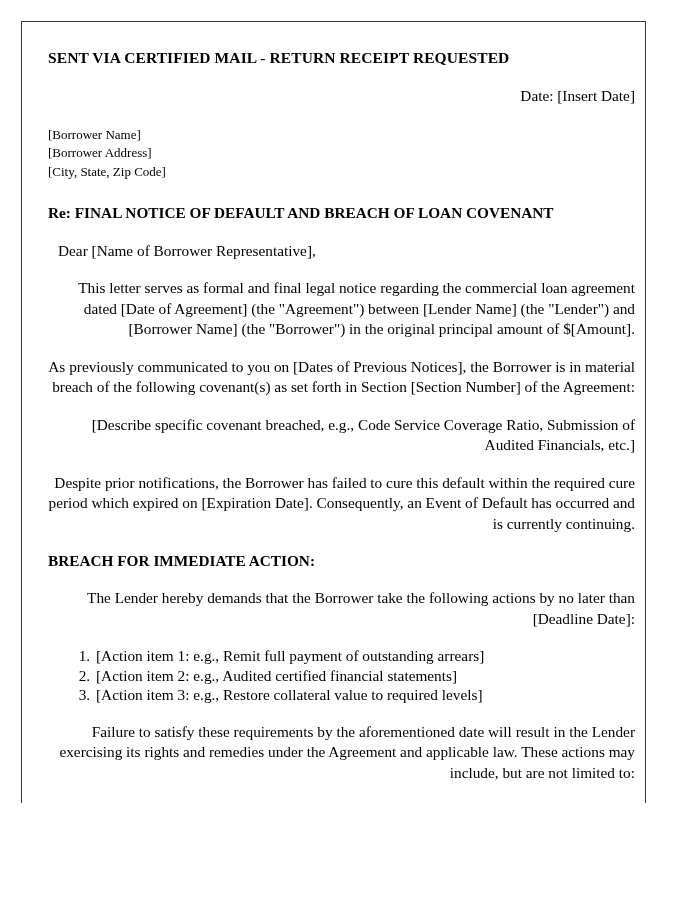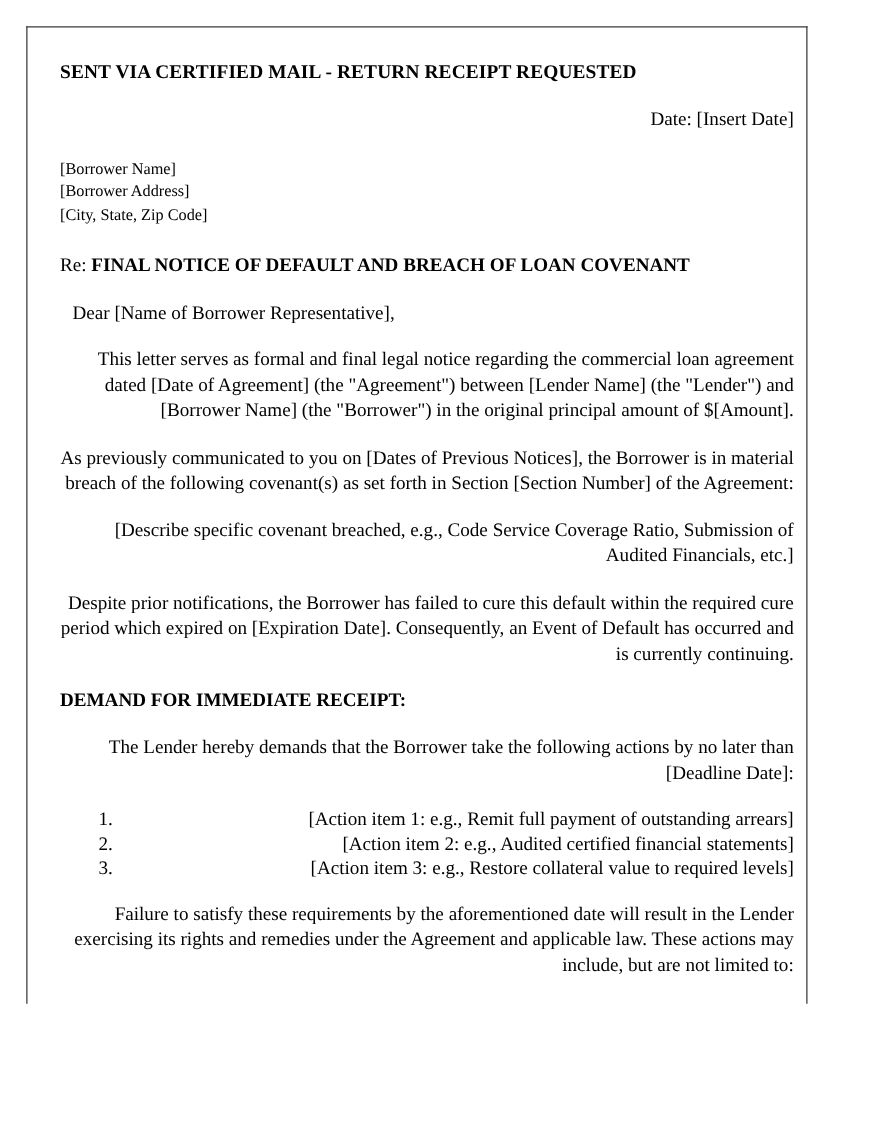--- a/index.html
+++ b/index.html
@@ -67,21 +67,21 @@
     display: block;
   }
 
   .subject-line {
     font-size: 15.3px;
     line-height: 20px;
     margin: 0 0 18px 0;
     font-weight: bold;
   }
   .subject-line .re-label {
-    font-weight: normal;
+    font-weight: bold;
   }
 
   .salutation {
     font-size: 15.3px;
     line-height: 20px;
     margin: 0 0 17px 3px;
     padding-left: 7px;
   }
 
   .section-heading {
@@ -93,21 +93,20 @@
 
   ol.action-list {
     margin: 2px 0 17px 0;
     padding-left: 46px;
     font-size: 15.3px;
     line-height: 19.5px;
   }
   ol.action-list li {
     padding-left: 2px;
     margin: 0;
-    text-align: right;
   }
 
   ul.remedy-list {
     margin: 4px 0 0 0;
     padding-left: 48px;
     font-size: 15.3px;
     line-height: 20.5px;
     list-style-type: disc;
   }
   ul.remedy-list li {
@@ -139,21 +138,21 @@
     <p class="salutation">Dear [Name of Borrower Representative],</p>
 
     <p class="para">This letter serves as formal and final legal notice regarding the commercial loan agreement dated [Date of Agreement] (the "Agreement") between [Lender Name] (the "Lender") and [Borrower Name] (the "Borrower") in the original principal amount of $[Amount].</p>
 
     <p class="para">As previously communicated to you on [Dates of Previous Notices], the Borrower is in material breach of the following covenant(s) as set forth in Section [Section Number] of the Agreement:</p>
 
     <p class="para">[Describe specific covenant breached, e.g., Code Service Coverage Ratio, Submission of Audited Financials, etc.]</p>
 
     <p class="para">Despite prior notifications, the Borrower has failed to cure this default within the required cure period which expired on [Expiration Date]. Consequently, an Event of Default has occurred and is currently continuing.</p>
 
-    <p class="section-heading">DEMAND FOR IMMEDIATE RECEIPT:</p>
+    <p class="section-heading">BREACH FOR IMMEDIATE ACTION:</p>
 
     <p class="para">The Lender hereby demands that the Borrower take the following actions by no later than [Deadline Date]:</p>
 
     <ol class="action-list">
       <li>[Action item 1: e.g., Remit full payment of outstanding arrears]</li>
       <li>[Action item 2: e.g., Audited certified financial statements]</li>
       <li>[Action item 3: e.g., Restore collateral value to required levels]</li>
     </ol>
 
     <p class="para">Failure to satisfy these requirements by the aforementioned date will result in the Lender exercising its rights and remedies under the Agreement and applicable law. These actions may include, but are not limited to:</p>

